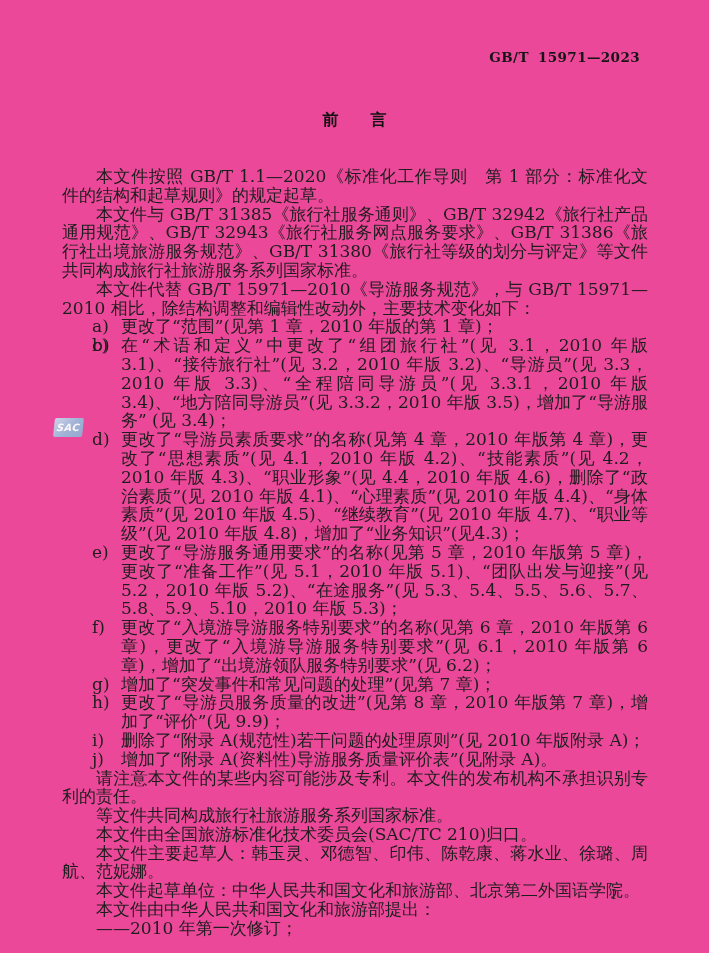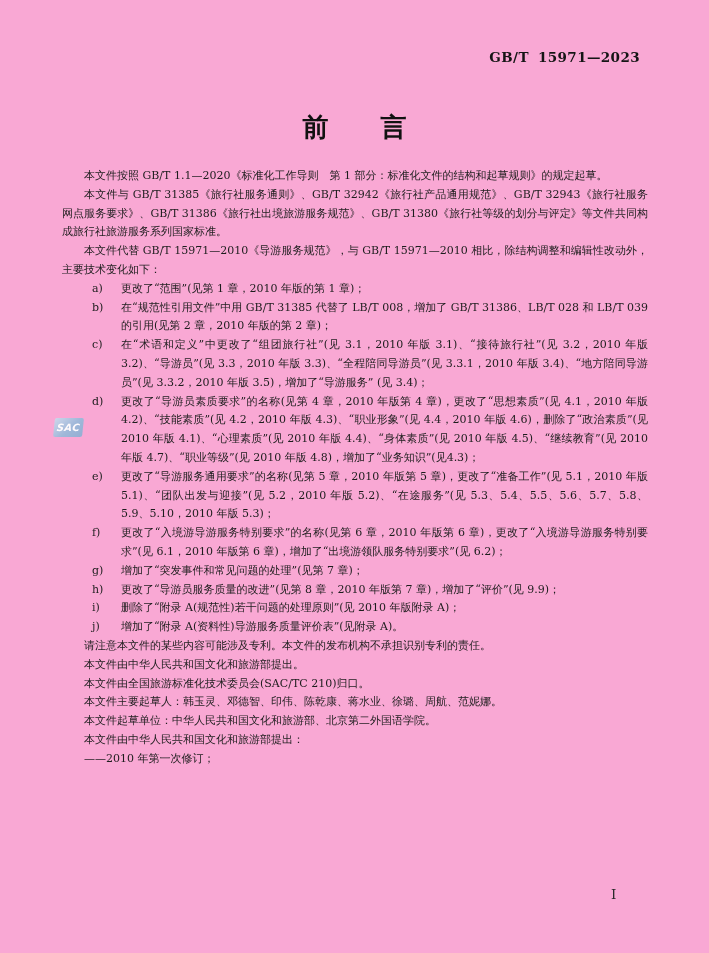--- a/index.html
+++ b/index.html
@@ -1,46 +1,46 @@
 <!DOCTYPE html>
 <html><head>
 <meta charset="utf-8">
 <style>
   html,body{margin:0;padding:0;background:#ffffff;}
   .page{
     position:relative;
     width:709px;height:953px;
-    background:#f9a8d4;
+    background:#ec4899;
     font-family:"DejaVu Serif","Liberation Serif",serif;
     color:#1d1d1d;
     overflow:hidden;
   }
   .doc-code{
     position:absolute;
     top:49px;right:69px;
     font-size:13.5px;
     font-weight:600;
     letter-spacing:0.4px;
     word-spacing:4px;
     color:#151515;
   }
   .title{
     position:absolute;
     top:110px;left:0;width:100%;
     margin:0;
     text-align:center;
     font-family:"DejaVu Sans","Liberation Sans",sans-serif;
     font-weight:bold;
-    font-size:26px;
+    font-size:16px;
     color:#111;
   }
   .body-col{
     position:absolute;
     top:167px;left:62px;width:586px;
-    font-size:11px;
+    font-size:17px;
     line-height:18.8px;
     text-align:justify;
   }
   .para{
     margin:0;
     text-indent:2em;
   }
   .change{
     position:relative;
     margin:0;
@@ -94,21 +94,20 @@
     <p class="para">本文件按照 GB/T 1.1—2020《标准化工作导则　第 1 部分：标准化文件的结构和起草规则》的规定起草。</p>
     <p class="para">本文件与 GB/T 31385《旅行社服务通则》、GB/T 32942《旅行社产品通用规范》、GB/T 32943《旅行社服务网点服务要求》、GB/T 31386《旅行社出境旅游服务规范》、GB/T 31380《旅行社等级的划分与评定》等文件共同构成旅行社旅游服务系列国家标准。</p>
     <p class="para">本文件代替 GB/T 15971—2010《导游服务规范》，与 GB/T 15971—2010 相比，除结构调整和编辑性改动外，主要技术变化如下：</p>
 
     <div class="change">
       <span class="change-label">a)</span>
       <span>更改了“范围”(见第 1 章，2010 年版的第 1 章)；</span>
     </div>
     <div class="change">
       <span class="change-label">b)</span>
-      <span>在“规范性引用文件”中用 GB/T 31385 代替了 LB/T 008，增加了 GB/T 31386、LB/T 028 和 LB/T 039 的引用(见第 2 章，2010 年版的第 2 章)；</span>
     </div>
     <div class="change">
       <span class="change-label">c)</span>
       <span>在“术语和定义”中更改了“组团旅行社”(见 3.1，2010 年版 3.1)、“接待旅行社”(见 3.2，2010 年版 3.2)、“导游员”(见 3.3，2010 年版 3.3)、“全程陪同导游员”(见 3.3.1，2010 年版 3.4)、“地方陪同导游员”(见 3.3.2，2010 年版 3.5)，增加了“导游服务” (见 3.4)；</span>
     </div>
     <div class="change">
       <span class="change-label">d)</span>
       <span>更改了“导游员素质要求”的名称(见第 4 章，2010 年版第 4 章)，更改了“思想素质”(见 4.1，2010 年版 4.2)、“技能素质”(见 4.2，2010 年版 4.3)、“职业形象”(见 4.4，2010 年版 4.6)，删除了“政治素质”(见 2010 年版 4.1)、“心理素质”(见 2010 年版 4.4)、“身体素质”(见 2010 年版 4.5)、“继续教育”(见 2010 年版 4.7)、“职业等级”(见 2010 年版 4.8)，增加了“业务知识”(见4.3)；</span>
     </div>
     <div class="change">
@@ -130,21 +129,21 @@
     <div class="change">
       <span class="change-label">i)</span>
       <span>删除了“附录 A(规范性)若干问题的处理原则”(见 2010 年版附录 A)；</span>
     </div>
     <div class="change">
       <span class="change-label">j)</span>
       <span>增加了“附录 A(资料性)导游服务质量评价表”(见附录 A)。</span>
     </div>
 
     <p class="para">请注意本文件的某些内容可能涉及专利。本文件的发布机构不承担识别专利的责任。</p>
-    <p class="para">本文件由中华人民共和国文化和旅游部提出。</p>
+    <p class="para">等文件共同构成旅行社旅游服务系列国家标准。</p>
     <p class="para">本文件由全国旅游标准化技术委员会(SAC/TC 210)归口。</p>
     <p class="para">本文件主要起草人：韩玉灵、邓德智、印伟、陈乾康、蒋水业、徐璐、周航、范妮娜。</p>
     <p class="para">本文件起草单位：中华人民共和国文化和旅游部、北京第二外国语学院。</p>
     <p class="para">本文件由中华人民共和国文化和旅游部提出：</p>
 
     <p class="para">——2010 年第一次修订；</p>
 
   </div>
 
   <div class="page-num">Ⅰ</div>

